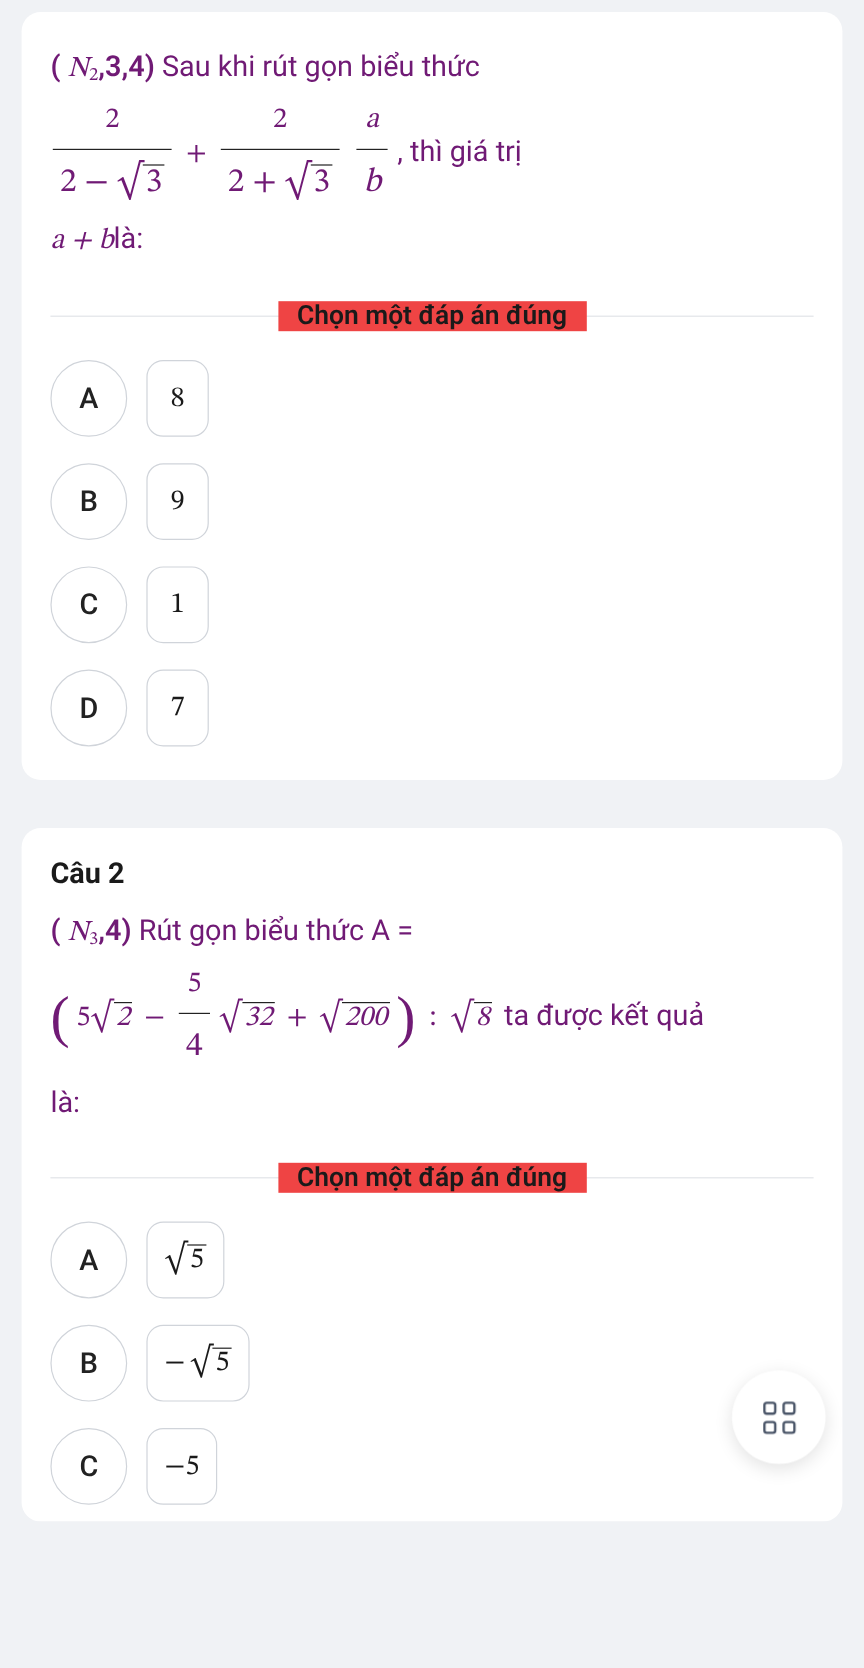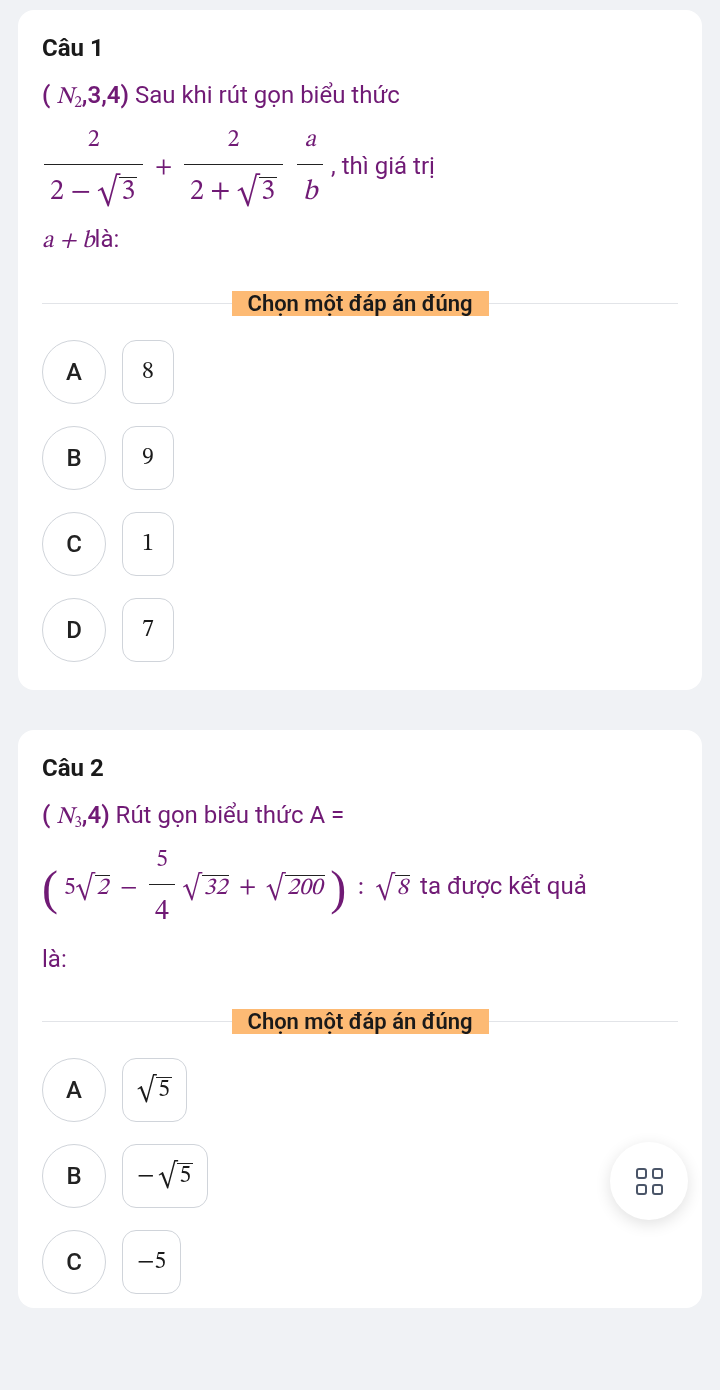--- a/index.html
+++ b/index.html
@@ -63,21 +63,21 @@
     position: absolute;
     top: 50%;
     left: 0; right: 0;
     height: 1px;
     background: #e2e4e8;
     z-index: 0;
   }
   .instr {
     position: relative;
     display: inline-block;
-    background: #fdba74;
+    background: #ef4444;
     padding: 0 16px;
     font-weight: 600;
     font-size: 22px;
     color: #1a1a1a;
     z-index: 1;
   }
   .options {
     display: flex;
     flex-direction: column;
     gap: 22px;
@@ -145,21 +145,20 @@
     vertical-align: middle;
     display: inline-block;
     line-height: 1;
     font-style: normal;
   }
 </style>
 </head>
 <body>
 
 <div class="card">
-  <div class="q-title">Câu 1</div>
   <div class="q-body">
     <span class="tag">( <span class="math"><span>N</span><span class="sub">2</span></span><span>,3,4</span>)</span>
     <span>Sau khi rút gọn biểu thức</span>
     <br>
     <span class="math">
       <span class="frac">
         <span class="num">2</span>
         <span class="den"><span>2 −</span> <span class="sqrt"><span class="rad">3</span></span></span>
       </span>
       <span style="font-style:normal; margin:0 4px;">+</span>

